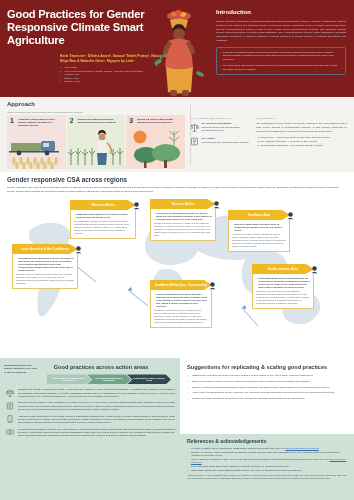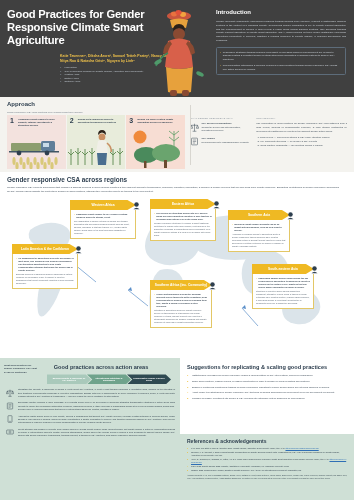--- a/index.html
+++ b/index.html
@@ -9,21 +9,21 @@
     background:#ffffff;
     color:#1f2c3a;
     font-size:3px;
     line-height:1.32;
   }
   .poster { position:relative; width:354px; height:500px; overflow:hidden; }
 
   
   .header {
     position:relative; height:97px; width:100%;
-    background:#404040; color:#ffffff; overflow:hidden;padding-left:25px;
+    background:#7f1d1d; color:#ffffff; overflow:hidden;padding-left:25px;
   }
   .hdr-left { position:absolute; left:7px; top:8px; width:180px; }
   .hdr-title {
     font-size:11.2px; font-weight:bold; line-height:1.18;
     letter-spacing:-0.2px; color:#ffffff;
   }
   .hdr-authors {
     margin-top:6px; font-size:3.5px; font-weight:bold; line-height:1.45;
     color:#f0c24a; width:125px; margin-left:53px;
   }

